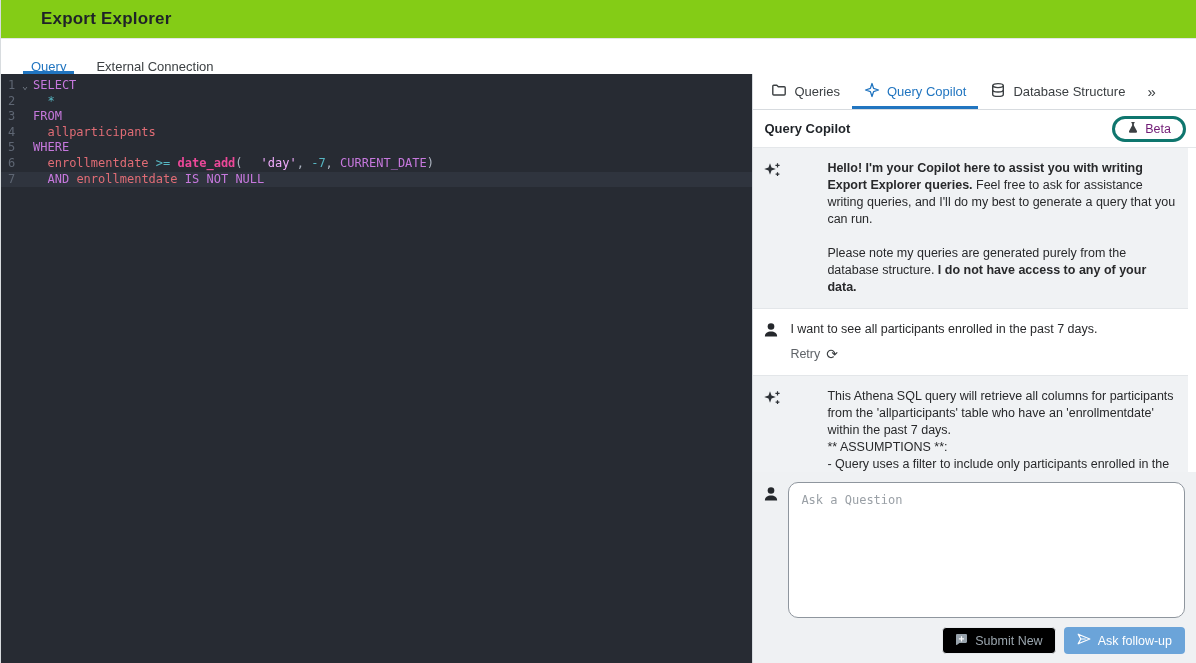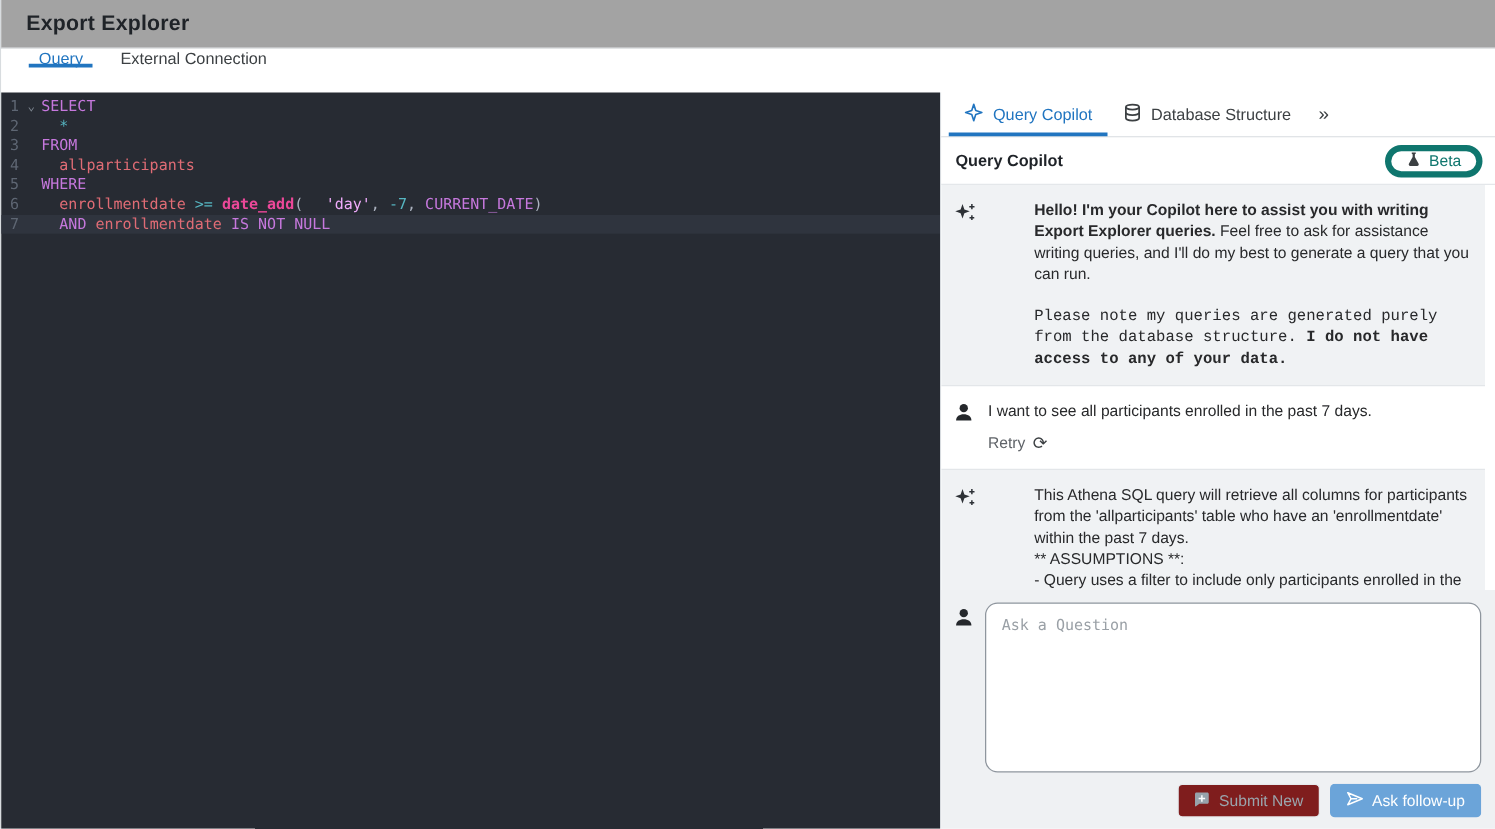--- a/index.html
+++ b/index.html
@@ -1,25 +1,25 @@
 <!DOCTYPE html>
 <html><head>
 <meta charset="utf-8">
 <style>
   * { margin:0; padding:0; box-sizing:border-box; }
   html,body { width:1196px; height:663px; overflow:hidden; background:#fff;
     font-family:"Liberation Sans", sans-serif; color:#202124; }
   .app { position:relative; width:1196px; height:663px; border-left:1px solid #d8dcdf; }
 
   
-  .page-header { height:39px; display:flex; align-items:center; padding-left:20px;
-    border-bottom:1px solid #e3e6e9; background:#a3a3a3; }
+  .page-header { height:39px; display:flex; align-items:center; padding-left:40px;
+    border-bottom:1px solid #e3e6e9; background:#84cc16; }
   .page-title { font-size:17px; font-weight:700; color:#1f2328; letter-spacing:.2px; }
 
-  .main-tabs { height:35px; display:flex; align-items:flex-start; padding-left:22px; background:#fff; }
+  .main-tabs { height:35px; display:flex; align-items:flex-end; padding-left:22px; background:#fff; }
   .main-tab { position:relative; display:flex; align-items:center; padding:0 8px; margin-right:14px;
     font-size:13px; color:#3c4043; cursor:pointer; }
   .main-tab.active { color:#2175c0; }
   .main-tab.active::after { content:""; position:absolute; left:0; right:0; bottom:0; height:3px; background:#2175c0; }
 
   
   .content { position:absolute; top:74px; left:0; right:0; bottom:0; display:flex; }
   .left-pane { width:752px; display:flex; flex-direction:column; }
   .right-pane { width:444px; border-left:1px solid #d7dbdf; display:flex; flex-direction:column; background:#fff; }
 
@@ -53,46 +53,46 @@
     font-size:13px; color:#3c4043; cursor:pointer; white-space:nowrap; }
   .panel-tab svg { flex:none; }
   .panel-tab.active { color:#2175c0; }
   .panel-tab.active::after { content:""; position:absolute; left:0; right:0; bottom:0; height:3px; background:#2175c0; }
   .panel-tab.more { font-size:15px; padding:0 10px; }
 
   .panel-header { height:38px; display:flex; align-items:center; justify-content:space-between;
     padding:0 10px 0 11px; border-bottom:1px solid #e4e7ea; background:#fff; }
   .panel-header-title { font-size:13px; font-weight:700; color:#1f2328; }
   .beta-badge { display:flex; align-items:center; gap:6px; height:26px; padding:0 12px;
-    border:5px solid #0f766e; border-radius:14px; background:#fff; font-size:12.5px; color:#0f766e; cursor:pointer; }
+    border:3px solid #0f766e; border-radius:14px; background:#fff; font-size:12.5px; color:#701a75; cursor:pointer; }
 
   
   .chat-scroll { flex:1; overflow:hidden; background:#fff; }
   .msg { display:flex; gap:9px; padding:12px 12px 12px 10px; margin-right:8px; font-size:12.5px; line-height:17px; color:#28292b; }
   .msg .msg-icon { flex:none; width:18px; padding-top:1px; }
   .msg .msg-body { flex:1; }
   .msg.gray { background:#f0f2f4;gap:46px; }
   .msg.white { background:#fff; border-top:1px solid #e3e6e9; border-bottom:1px solid #e3e6e9; }
   .msg.gray.last { border-bottom:1px solid #e3e6e9; }
-  .msg p + p { margin-top:17px;font-family:Liberation Mono, monospace; }
+  .msg p + p { margin-top:17px; }
   .prewrap { white-space:pre-line; }
   .retry-row { display:flex; align-items:center; gap:6px; margin-top:8px; color:#5f6368; cursor:pointer;text-align:center; }
   .retry-glyph { font-size:14px; color:#3c4043; }
 
   
   .ask-area { height:191px; background:#eff1f3; padding:10px 11px 0 10px; display:flex; gap:7px; }
   .ask-icon { flex:none; width:18px; padding-top:4px; }
   .ask-right { flex:1; display:flex; flex-direction:column; }
   textarea.ask-input { width:100%; height:136px; resize:none; border:1px solid #8f969e; border-radius:10px;
     background:#fff; padding:10px 12px; font-family:"DejaVu Sans Mono", monospace; font-size:12px; color:#202124; outline:none; }
   textarea.ask-input::placeholder { color:#9aa0a6; }
   .ask-actions { display:flex; justify-content:flex-end; gap:8px; margin-top:9px; }
   .btn { display:flex; align-items:center; gap:7px; height:27px; padding:0 12px; border-radius:4px;
     font-size:12.5px; cursor:pointer; border:1px solid transparent; }
-  .btn-secondary { background:#7f1d1d; border-color:#e6e9ec; color:#9aa5ad; }
+  .btn-secondary { background:#000000; border-color:#e6e9ec; color:#9aa5ad; }
   .btn-primary { background:#6ba4d9; color:#fff; }
 </style>
 </head>
 <body>
 
 <div class="app">
 
   <div class="page-header">
     <div class="page-title">Export Explorer</div>
   </div>
@@ -116,20 +116,28 @@
           <div class="code-line"><span class="ln">4</span><span class="fold"></span><span class="code-text"><span class="tk-plain">  </span><span class="tk-name">allparticipants</span></span></div>
           <div class="code-line"><span class="ln">5</span><span class="fold"></span><span class="code-text"><span class="tk-kw">WHERE</span></span></div>
           <div class="code-line"><span class="ln">6</span><span class="fold"></span><span class="code-text"><span class="tk-plain">  </span><span class="tk-name">enrollmentdate</span><span class="tk-plain"> </span><span class="tk-op">&gt;=</span><span class="tk-plain"> </span><span class="tk-fn">date_add</span><span class="tk-plain">(</span><span class="tk-str">'day'</span><span class="tk-plain">,</span><span class="tk-plain"> </span><span class="tk-op">-7</span><span class="tk-plain">,</span><span class="tk-plain"> </span><span class="tk-kw">CURRENT_DATE</span><span class="tk-plain">)</span></span></div>
           <div class="code-line active"><span class="ln">7</span><span class="fold"></span><span class="code-text"><span class="tk-plain">  </span><span class="tk-kw">AND</span><span class="tk-plain"> </span><span class="tk-name">enrollmentdate</span><span class="tk-plain"> </span><span class="tk-kw">IS</span><span class="tk-plain"> </span><span class="tk-kw">NOT</span><span class="tk-plain"> </span><span class="tk-kw">NULL</span></span></div>
         </div>
     </div>
 
     <div class="right-pane">
 
       <div class="panel-tabbar">
+        <div class="panel-tab">
+          <span>
+            <svg width="16" height="16" viewBox="0 0 16 16" fill="none" stroke="#3c4043" stroke-width="1.4" stroke-linejoin="round">
+              <path d="M1.8 4.2c0-.5.4-.9.9-.9h3.1l1.5 1.5h6c.5 0 .9.4.9.9v6.4c0 .5-.4.9-.9.9H2.7c-.5 0-.9-.4-.9-.9z"></path>
+            </svg>
+          </span>
+          <span>Queries</span>
+        </div>
         <div class="panel-tab active">
           <span>
             <svg width="16" height="16" viewBox="0 0 16 16" fill="none" stroke="#2175c0" stroke-width="1.3" stroke-linejoin="round">
               <path d="M8 1.5 9.6 6.4 14.5 8 9.6 9.6 8 14.5 6.4 9.6 1.5 8 6.4 6.4z"></path>
             </svg>
           </span>
           <span>Query Copilot</span>
         </div>
         <div class="panel-tab">
           <span>

